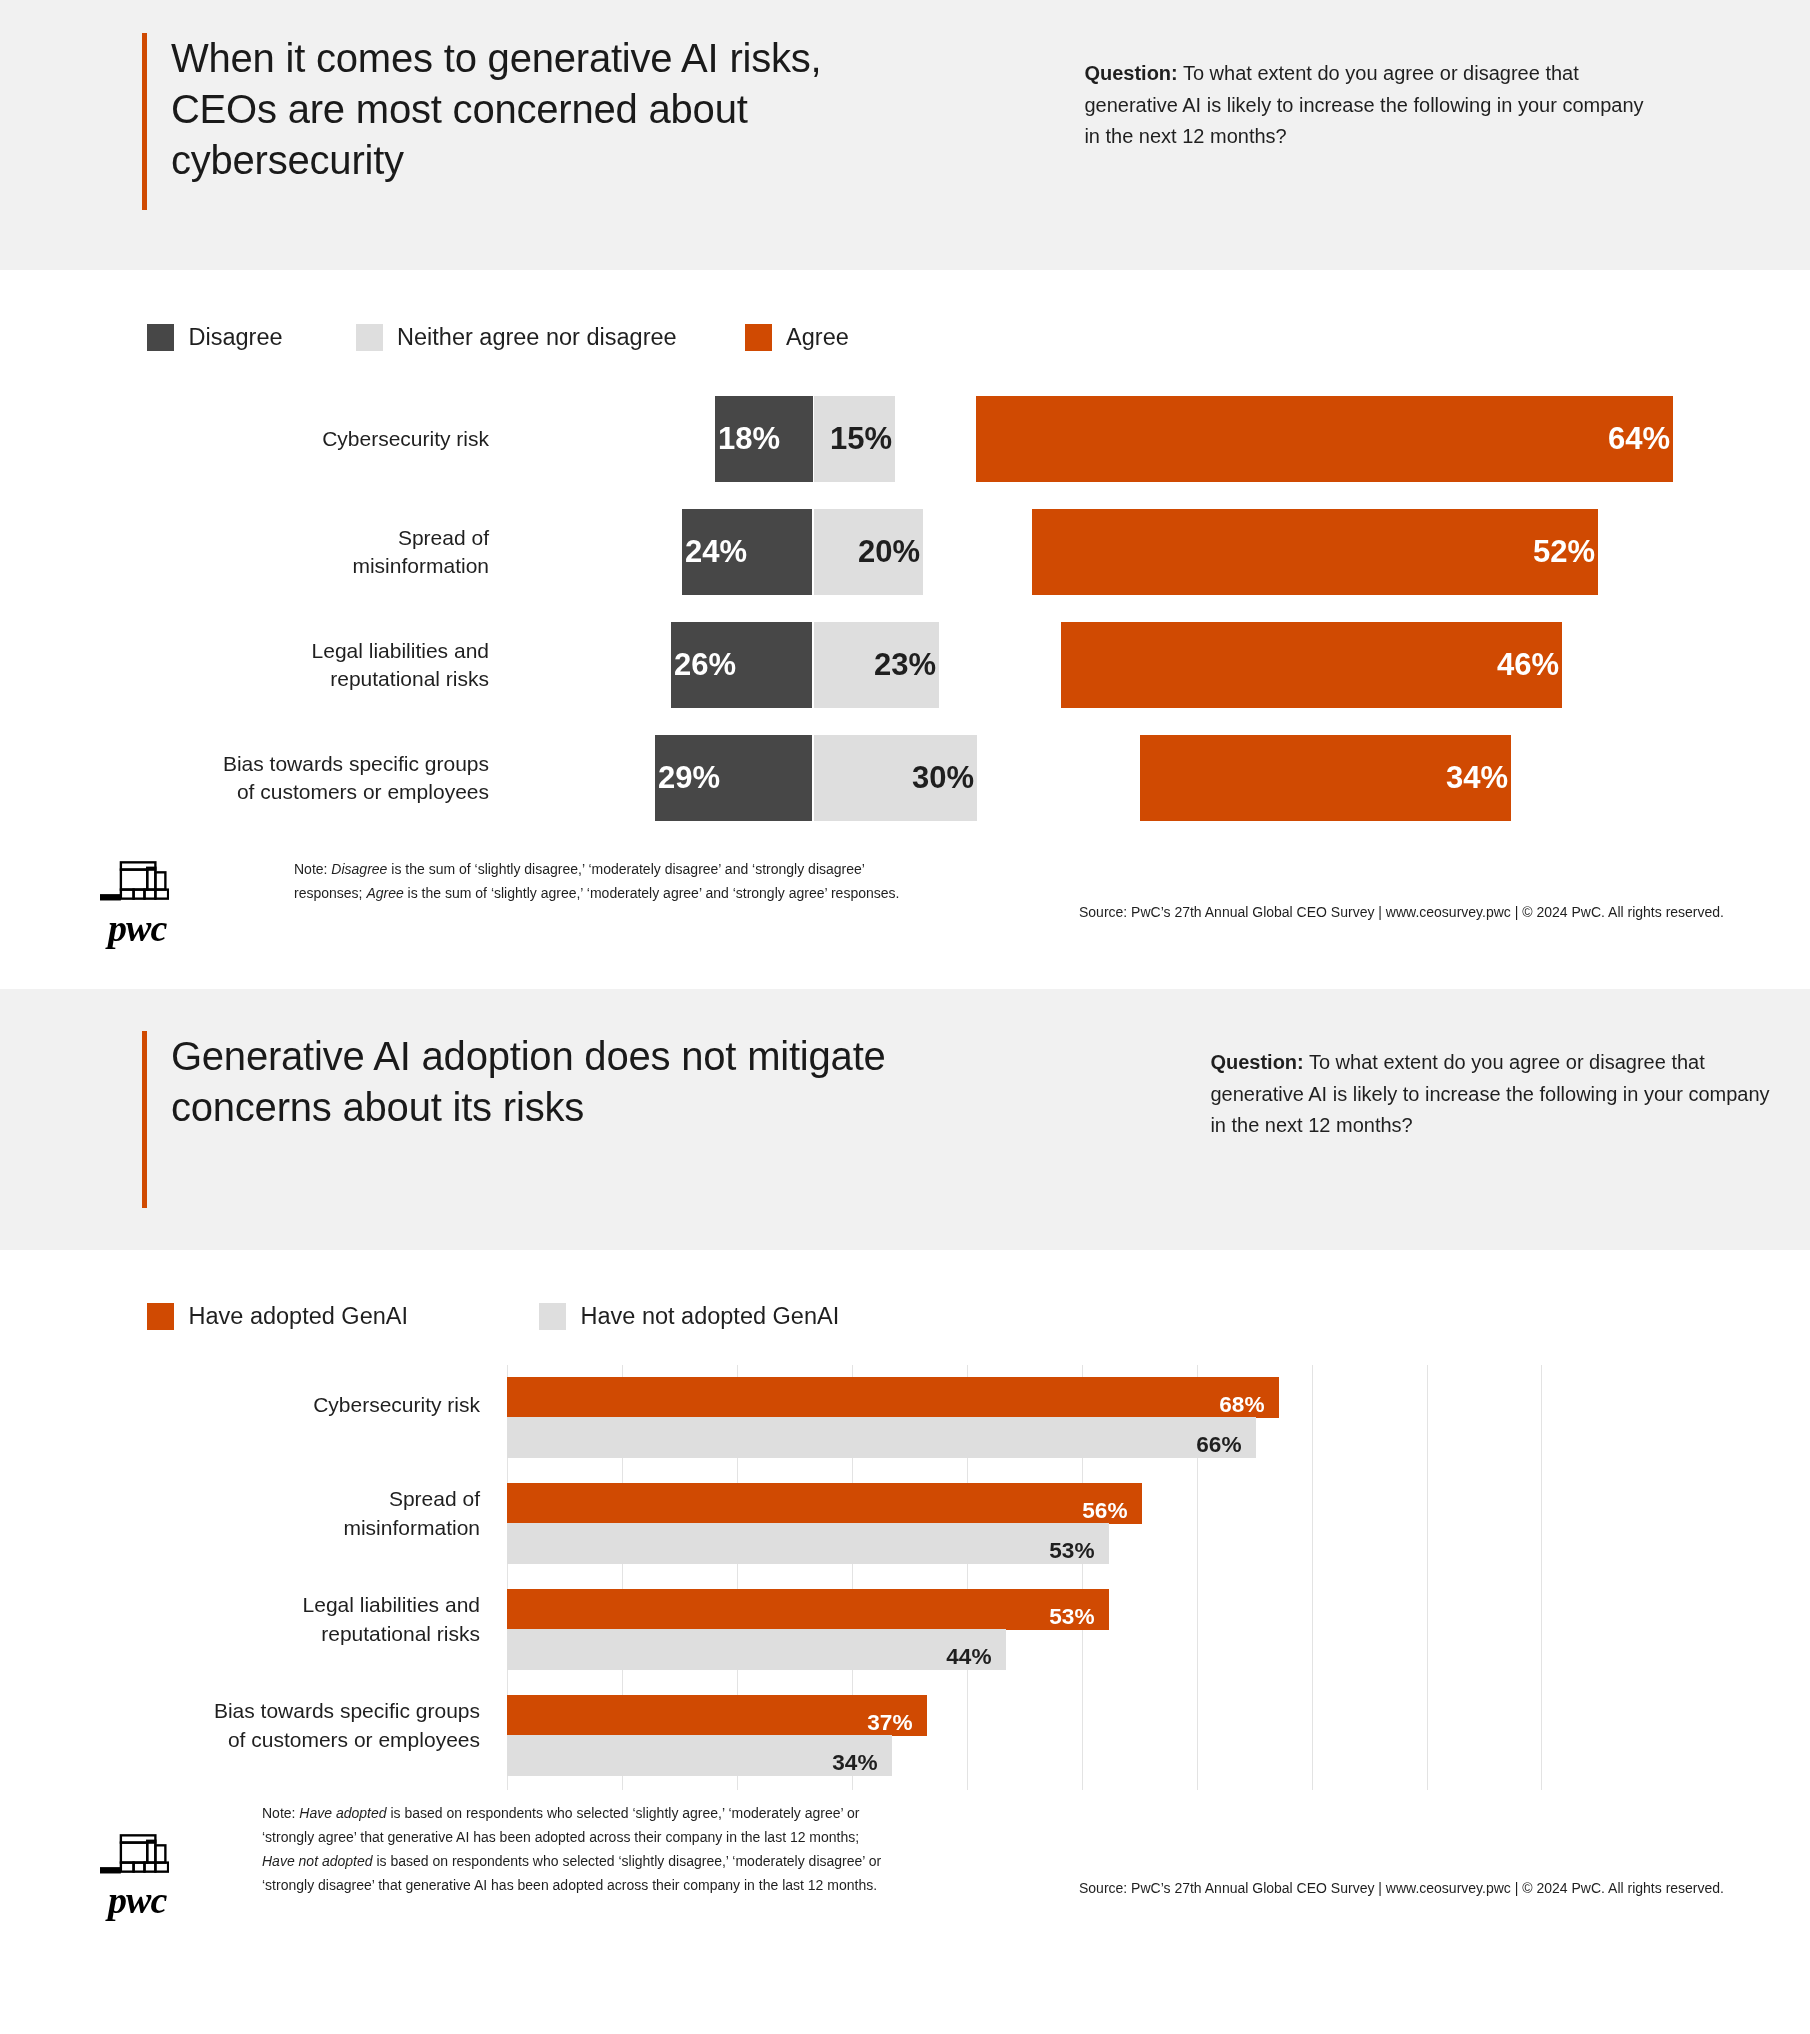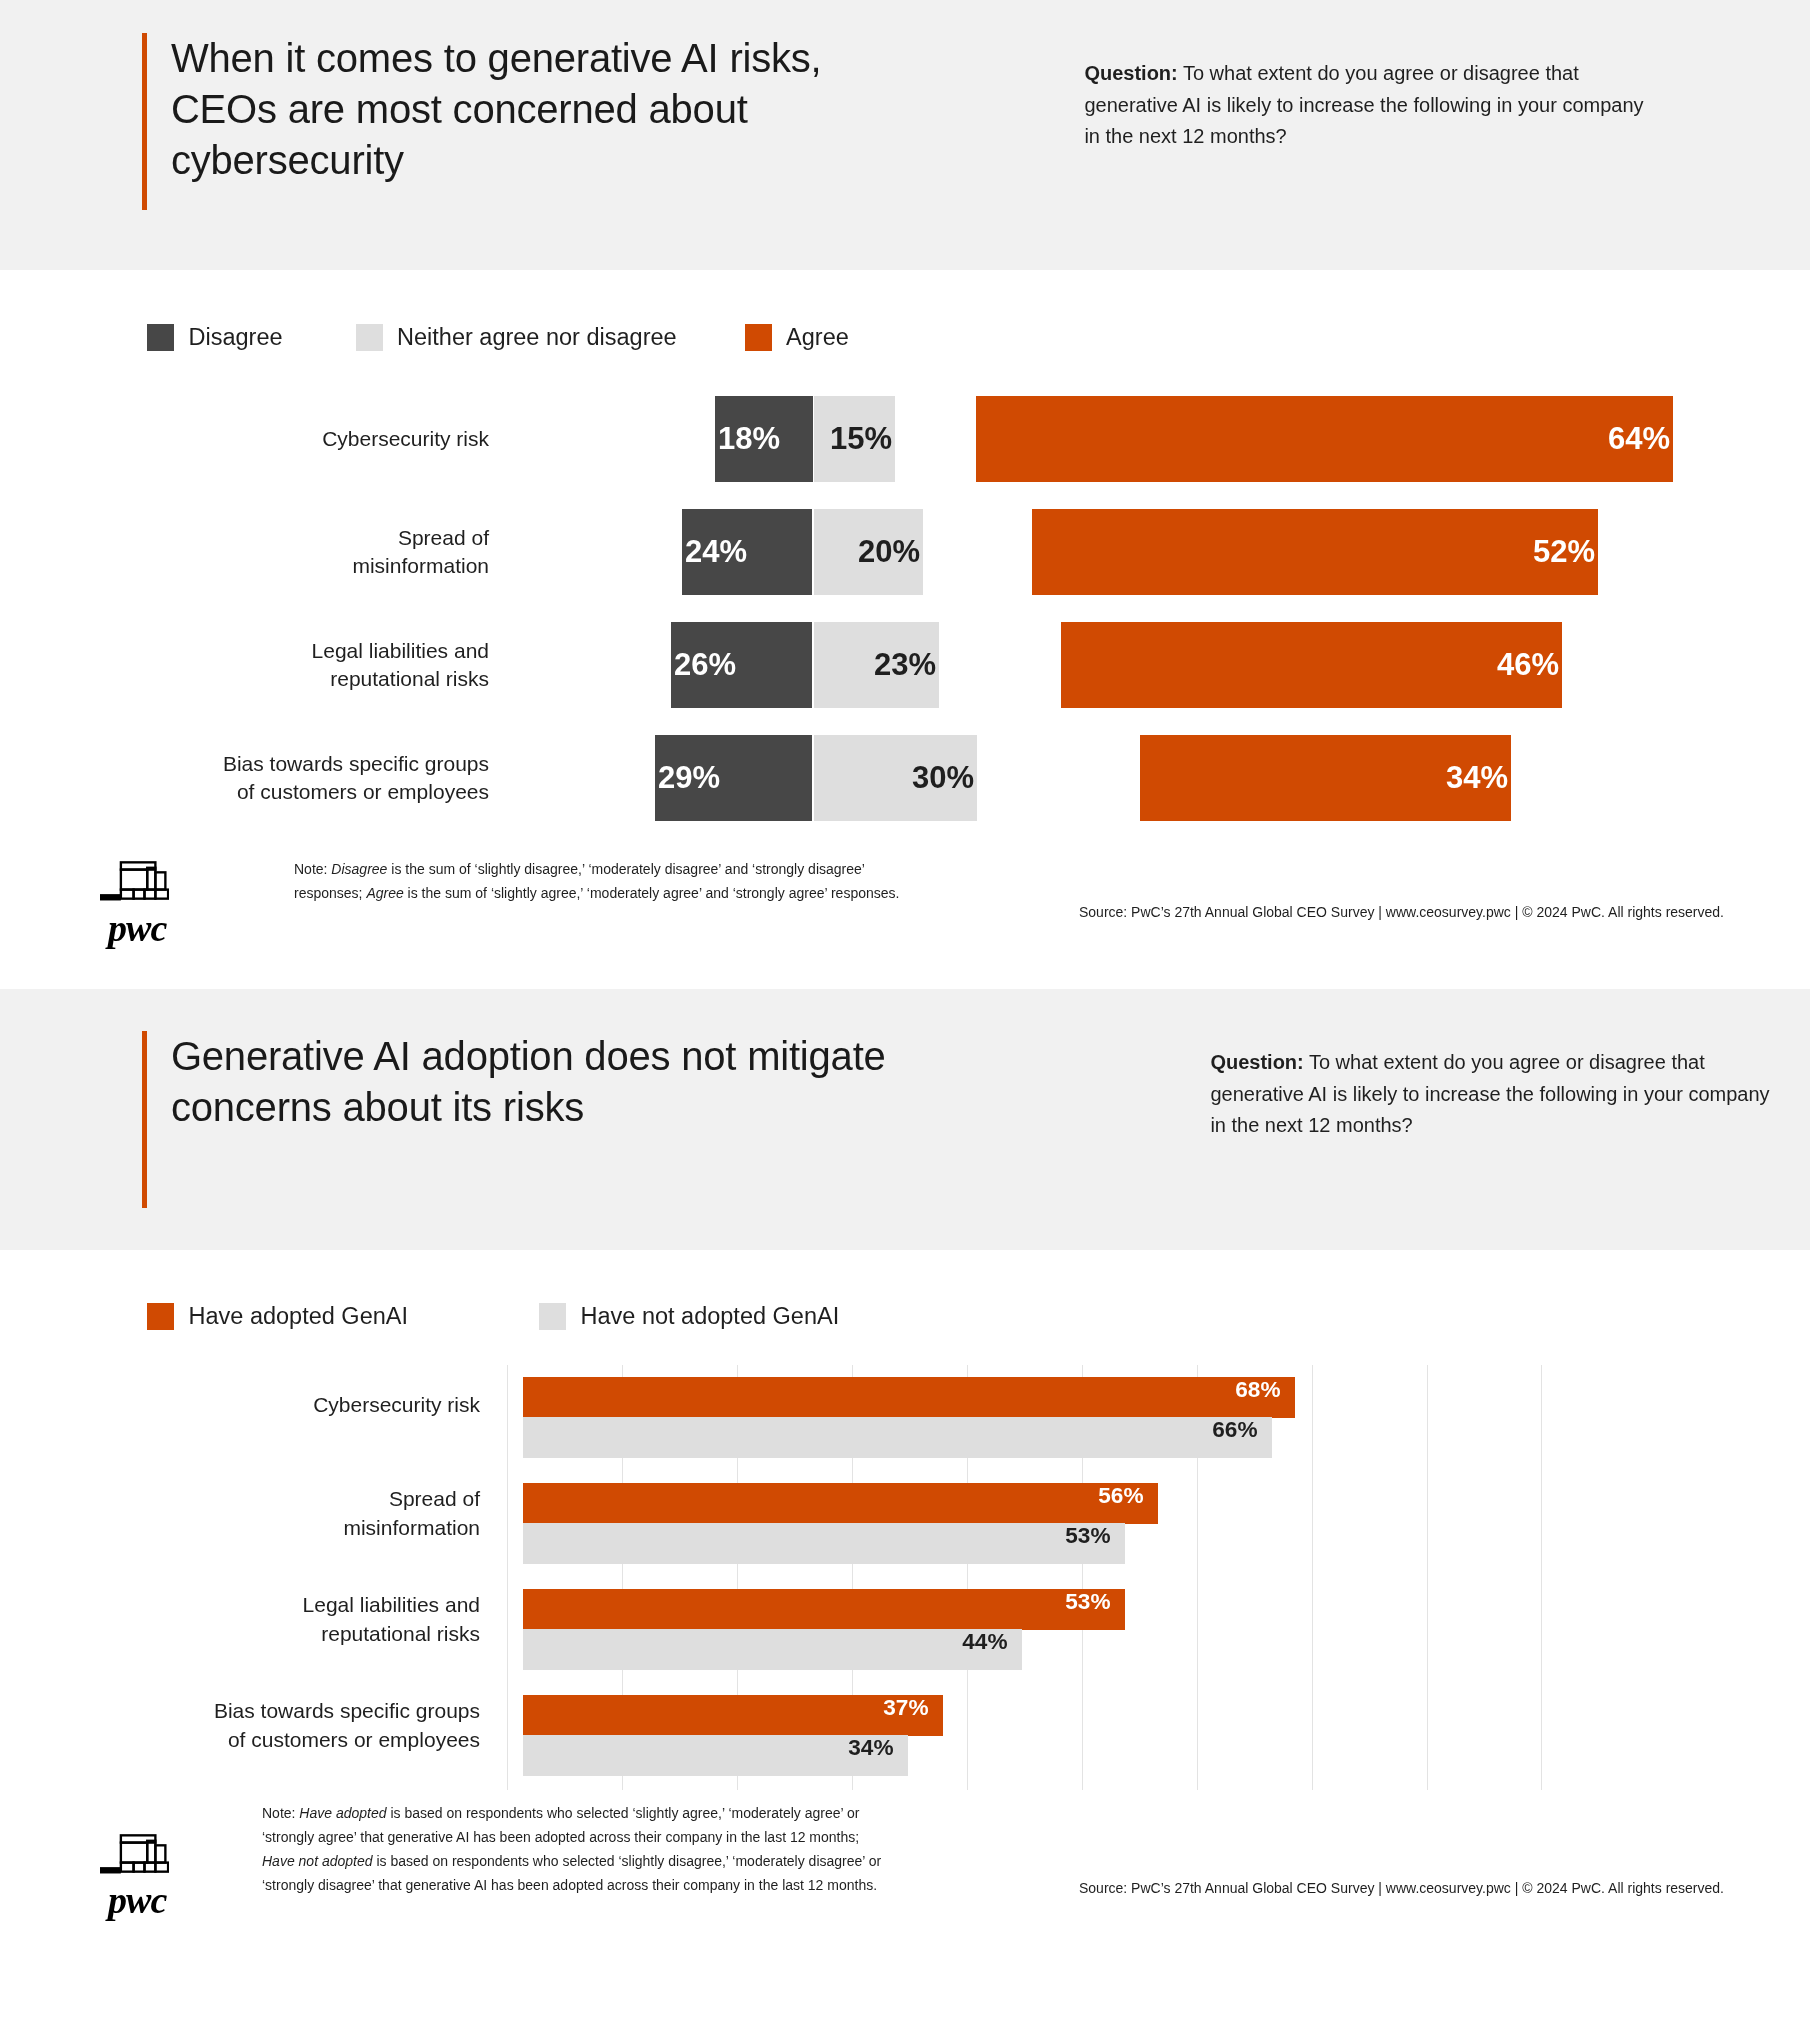--- a/index.html
+++ b/index.html
@@ -90,23 +90,22 @@
   .seg-agr span { color: #ffffff; }
 
   
   .chart2 { position: relative; }
   .grid-layer { position: absolute; top: 0; left: 0; height: 100%; }
   .gridline { position: absolute; top: 0; bottom: 0; width: 0.9px; background: #e3e3e3; }
   .bar2 {
     position: absolute;
     height: 41px;
     display: flex;
-    align-items: flex-start;
+    align-items: flex-end;
     justify-content: flex-end;
-    margin-left: 16px;
   }
   .bar2.adopted { background: #d04a02; }
   .bar2.notadopted { background: #dedede; }
   .bar2 span {
     font-size: 22.6px;
     font-weight: 700;
     padding-right: 14.5px;
     white-space: nowrap;
   }
   .bar2.adopted span { color: #ffffff; }

